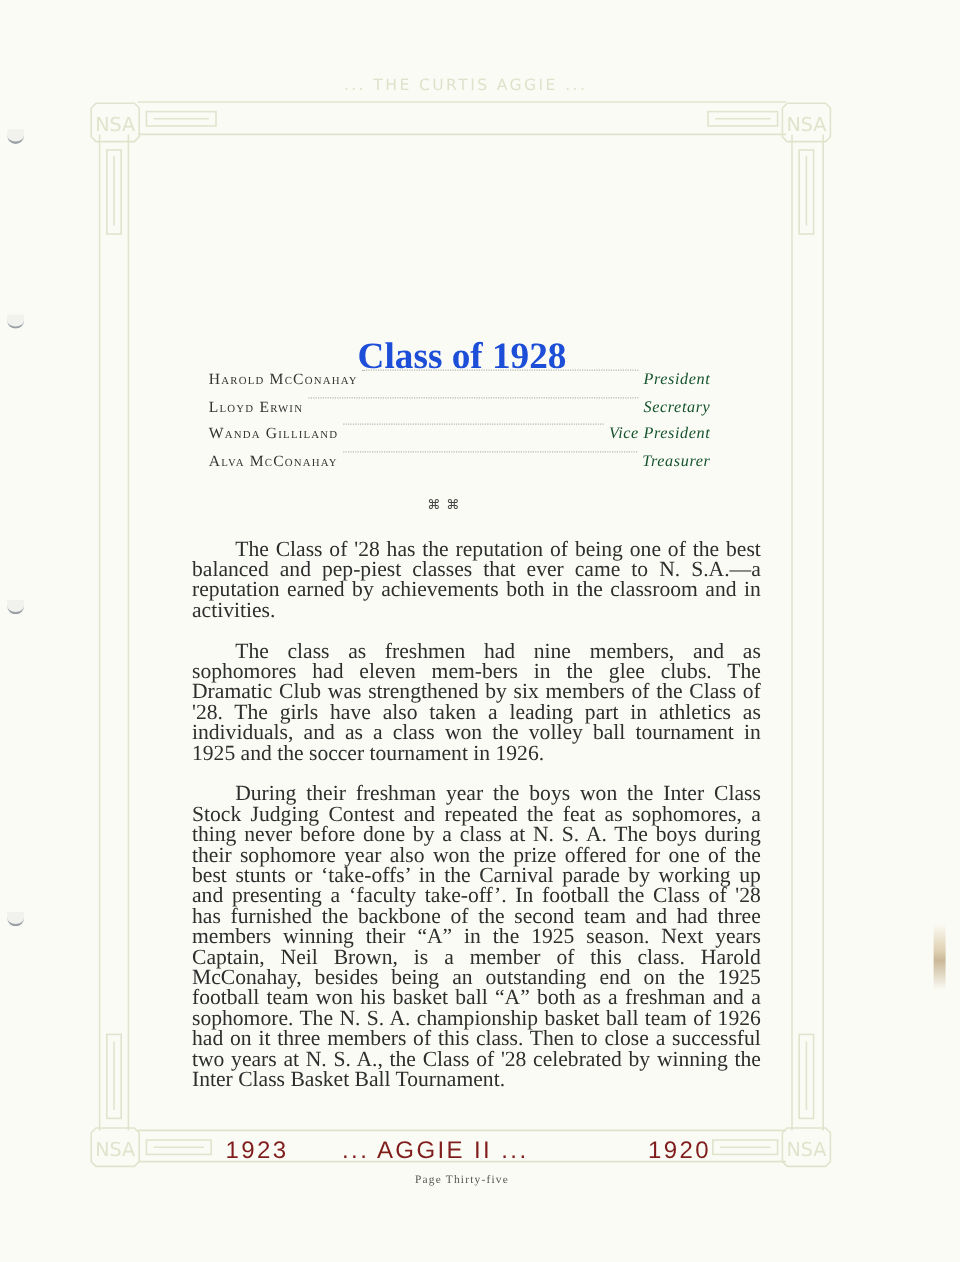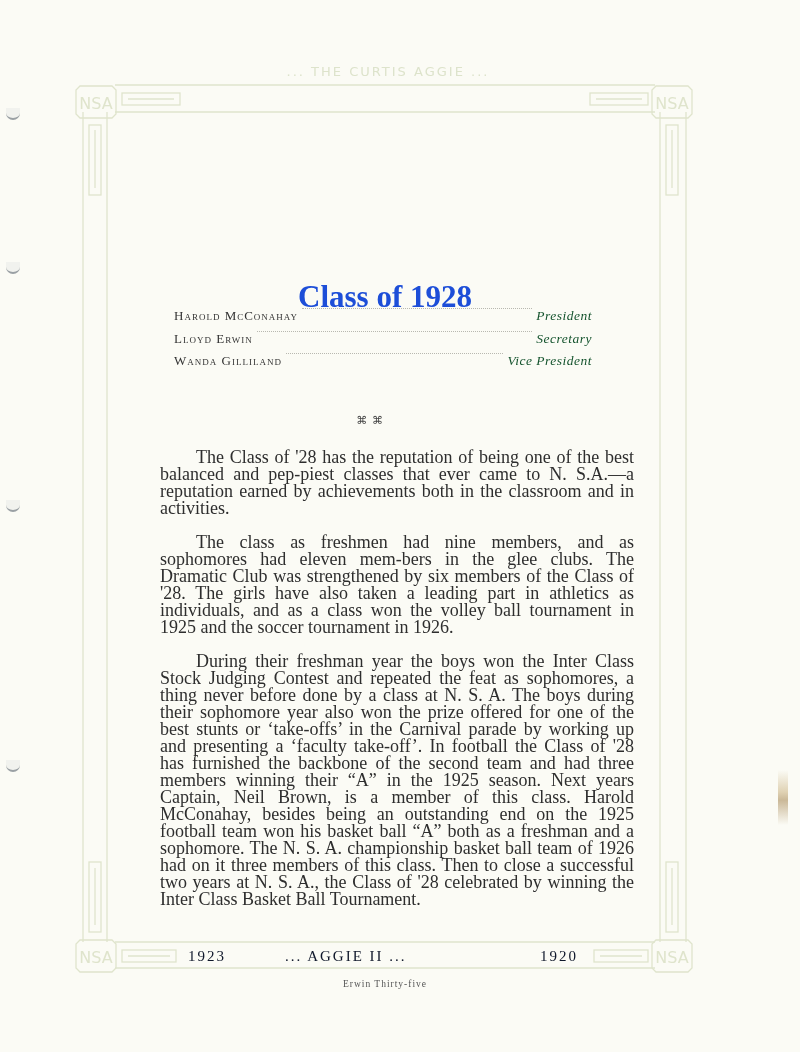--- a/index.html
+++ b/index.html
@@ -47,24 +47,24 @@
       text-align: center;
       font-family: "DejaVu Sans", sans-serif;
       font-size: 13px;
       letter-spacing: 2px;
       color: #dde3cb;
       margin-left: 48px;
     }
     .footer-text {
       position: absolute;
       top: 948px;
-      font-family: Liberation Serif, serif;
-      font-size: 15px;
+      font-family: Liberation Sans, sans-serif;
+      font-size: 20px;
       letter-spacing: 2px;
-      color: #0f172a;
+      color: #7f1d1d;
     }
     .title {
       position: absolute;
       top: 258px;
       left: 0;
       width: 770px;
       text-align: center;
       font-size: 31px;
       color: #1d4ed8;
     }
@@ -208,23 +208,28 @@
   <div class="officer-row">
     <span class="officer-name">Lloyd Erwin</span>
     <span class="leader"></span>
     <span class="officer-role">Secretary</span>
   </div>
   <div class="officer-row">
     <span class="officer-name">Wanda Gilliland</span>
     <span class="leader"></span>
     <span class="officer-role">Vice President</span>
   </div>
+  <div class="officer-row">
+    <span class="officer-name">Alva McConahay</span>
+    <span class="leader"></span>
+    <span class="officer-role">Treasurer</span>
+  </div>
 </div>
 
 <div class="ornament">⌘ ⌘</div>
 
 <div class="body-text">
   <p>The Class of '28 has the reputation of being one of the best balanced and pep-piest classes that ever came to N. S.A.—a reputation earned by achievements both in the classroom and in activities.</p>
   <p>The class as freshmen had nine members, and as sophomores had eleven mem-bers in the glee clubs.  The Dramatic Club was strengthened by six members of the Class of '28.  The girls have also taken a leading part in athletics as individuals, and as a class won the volley ball tournament in 1925 and the soccer tournament in 1926.</p>
   <p>During their freshman year the boys won the Inter Class Stock Judging Contest and repeated the feat as sophomores, a thing never before done by a class at N. S. A.  The boys during their sophomore year also won the prize offered for one of the best stunts or ‘take-offs’ in the Carnival parade by working up and presenting a ‘faculty take-off’.  In football the Class of '28 has furnished the backbone of the second team and had three members winning their “A” in the 1925 season.  Next years Captain, Neil Brown, is a member of this class.  Harold McConahay, besides being an outstanding end on the 1925 football team won his basket ball “A” both as a freshman and a sophomore.  The N. S. A. championship basket ball team of 1926 had on it three members of this class.  Then to close a successful two years at N. S. A., the Class of '28 celebrated by winning the Inter Class Basket Ball Tournament.</p>
 </div>
 
-<div class="page-number">Erwin Thirty-five</div>
+<div class="page-number">Page Thirty-five</div>
 
 </body></html>

